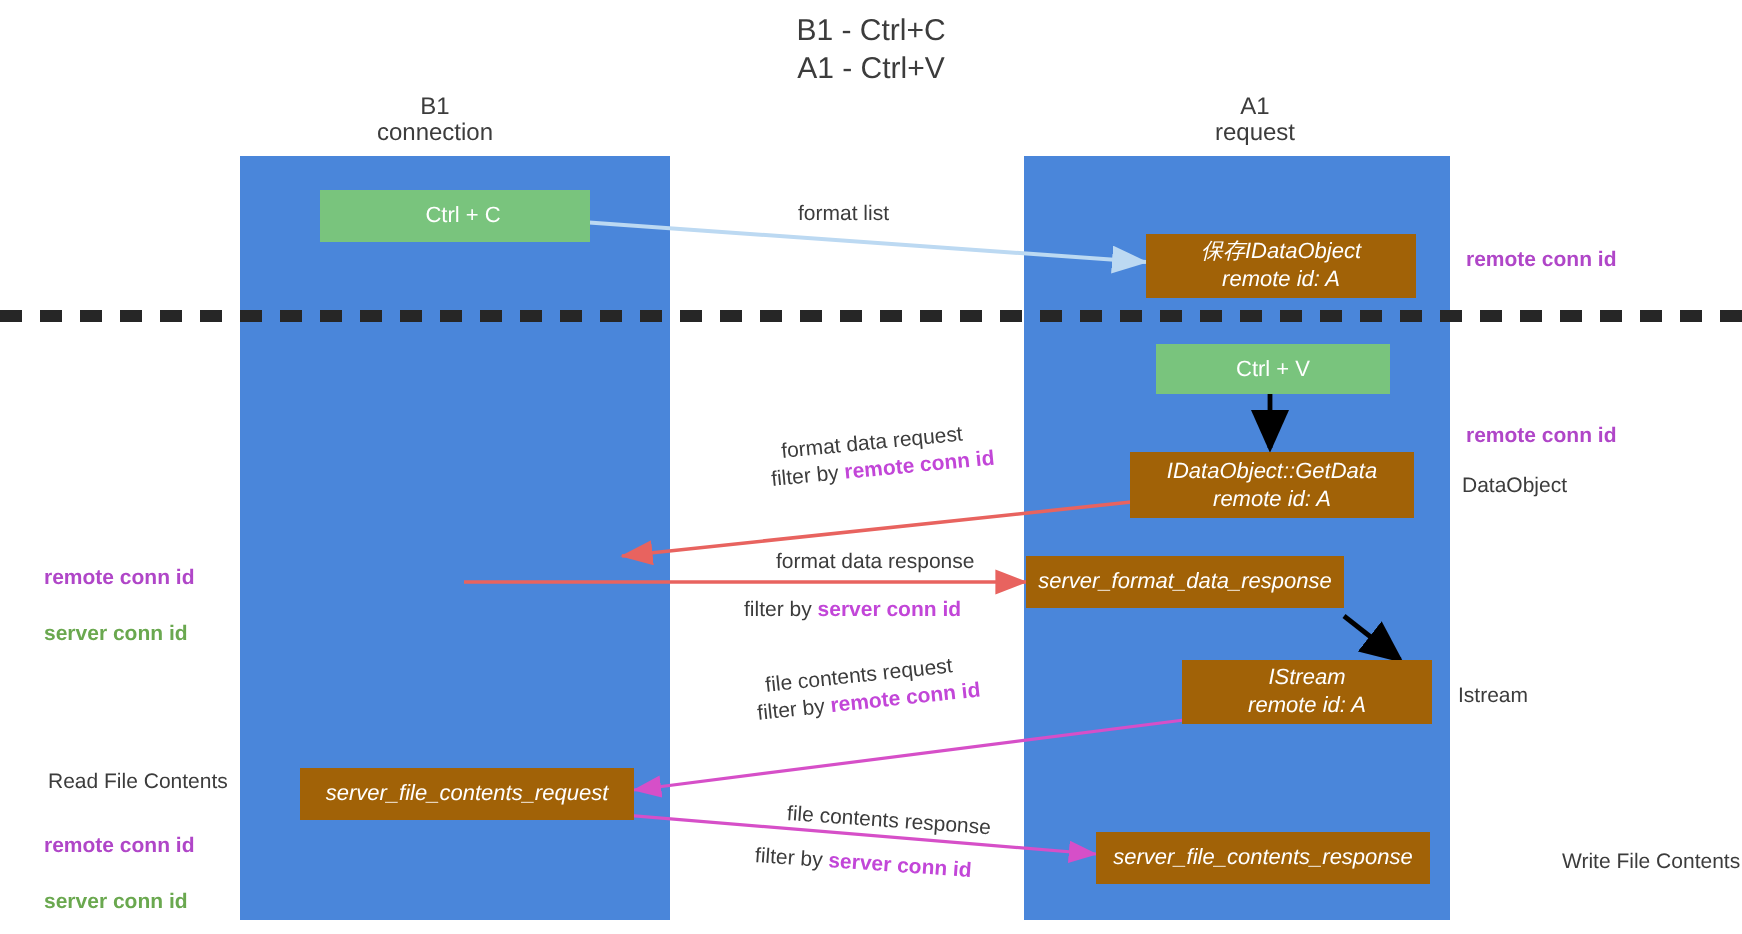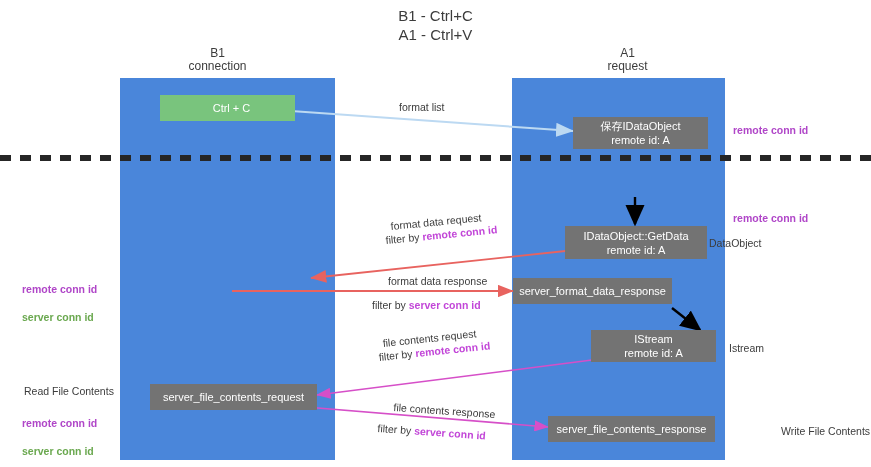--- a/index.html
+++ b/index.html
@@ -37,21 +37,21 @@
   }
 
   
   .node{
     position:absolute;box-sizing:border-box;
     display:flex;align-items:center;justify-content:center;
     text-align:center;color:#ffffff;font-size:11px;line-height:14px;
     white-space:pre-line;padding:2px 4px;
   }
   .node.green{background:#79c47d;}
-  .node.orange{background:#737373;}
+  .node.orange{background:#a16207;font-style:italic;}
 
   
   .ann{position:absolute;font-size:10.5px;line-height:14px;white-space:pre-line;}
   .ann.dark{color:#3c3c3c;}
   .ann.purple{color:#b046c8;font-weight:bold;}
   .ann.stack{font-weight:bold;}
   .ann.stack .p{color:#b046c8;}
   .ann.stack .g{color:#6aa84f;}
 
   
@@ -111,20 +111,21 @@
     <line x1="592" y1="360" x2="317" y2="395" stroke="#d64fc8" stroke-width="1.6" marker-end="url(#ah-pink)"></line>
 
     <line x1="233" y1="401" x2="548" y2="427" stroke="#d64fc8" stroke-width="1.6" marker-end="url(#ah-pink)"></line>
   </svg>
 
   <div class="node green" style="left:160px;top:95px;width:135px;height:26px;padding-left:12px;">Ctrl + C</div>
 
   <div class="node orange" style="left:573px;top:117px;width:135px;height:32px;">保存IDataObject
 remote id: A</div>
 
+  <div class="node green" style="left:578px;top:172px;width:117px;height:25px;">Ctrl + V</div>
 
   <div class="node orange" style="left:565px;top:226px;width:142px;height:33px;">IDataObject::GetData
 remote id: A</div>
 
 
   <div class="node orange" style="left:513px;top:278px;width:159px;height:26px;">server_format_data_response</div>
 
   <div class="node orange" style="left:591px;top:330px;width:125px;height:32px;">IStream
 remote id: A</div>
 
@@ -151,21 +152,21 @@
 
   <div class="elabel rot" style="left:394px;top:400px;transform:rotate(4deg);">file contents response</div>
   <div class="elabel rot" style="left:378px;top:421px;transform:rotate(4deg);">
     <span>filter by </span><b>server conn id</b>
   </div>
 
   <div class="ann purple" style="left:733px;top:123px;">remote conn id</div>
 
   <div class="ann purple" style="left:733px;top:211px;">remote conn id</div>
 
-  <div class="ann dark" style="left:709px;top:236px;text-align:right;">DataObject</div>
+  <div class="ann dark" style="left:731px;top:236px;text-align:right;">DataObject</div>
 
   <div class="ann dark" style="left:729px;top:341px;">Istream</div>
 
   <div class="ann dark" style="left:733px;top:424px;margin-left:48px;">Write File Contents</div>
 
   <div class="ann stack" style="left:22px;top:268px;">
     <div class="p">remote conn id</div>
     <div class="g">server conn id</div>
   </div>
 

